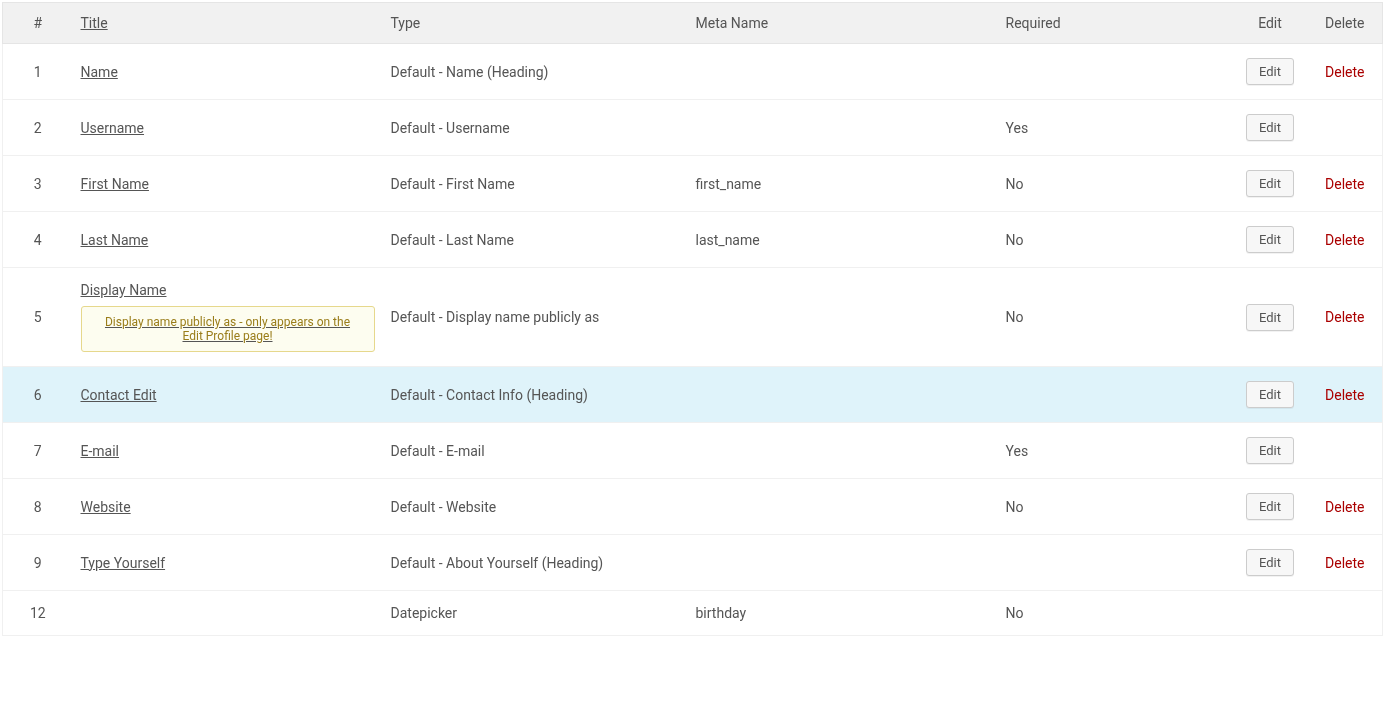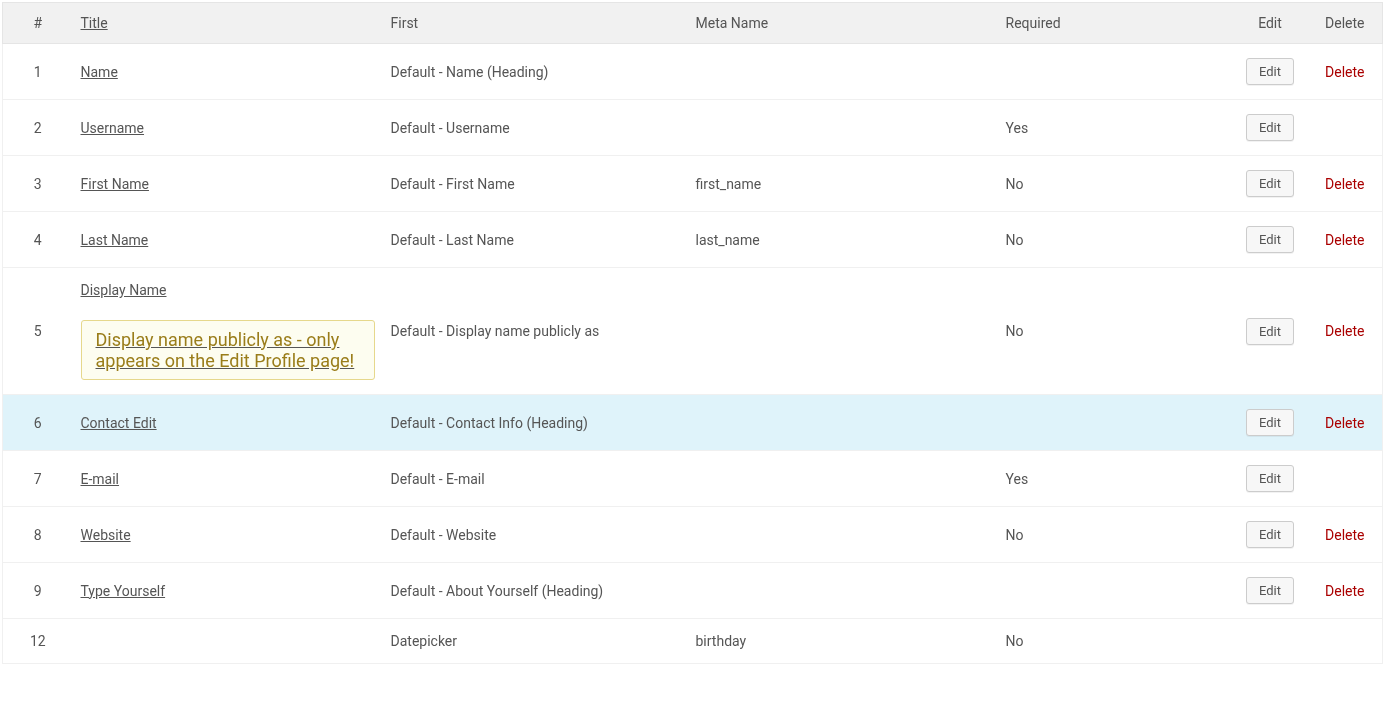--- a/index.html
+++ b/index.html
@@ -55,49 +55,50 @@
     border-radius: 3px;
     cursor: pointer;
     box-shadow: 0 1px 0 rgba(0,0,0,0.05);
   }
   .delete-link {
     color: #a00;
     cursor: pointer;
     font-size: 14px;
   }
   .note-box {
-    margin-top: 22px;
+    margin-top: 8px;
     display: inline-block;
     background: #fdfdf0;
     border: 1px solid #e6d88c;
     color: #9a7d1a;
     padding: 8px 14px;
     border-radius: 3px;
-    font-size: 18px;
+    font-size: 12px;
+    text-align: center;
   }
   .title-cell-inner { display: flex; flex-direction: column; align-items: flex-start; }
 </style>
 </head>
 <body>
 
 <table>
   <colgroup>
     <col class="col-num">
       <col class="col-title">
       <col class="col-type">
     <col class="col-meta">
       <col class="col-req">
       <col class="col-edit">
       <col class="col-del">
   </colgroup>
   <thead>
     <tr>
       <th class="col-num">#</th>
       <th class="col-title">Title</th>
-      <th class="col-type">First</th>
+      <th class="col-type">Type</th>
       <th class="col-meta">Meta Name</th>
       <th class="col-req">Required</th>
       <th class="col-edit">Edit</th>
       <th class="col-del">Delete</th>
     </tr>
   </thead>
   <tbody id="tbody">
       <tr>
         <td class="col-num">1</td>
         <td class="col-title">

